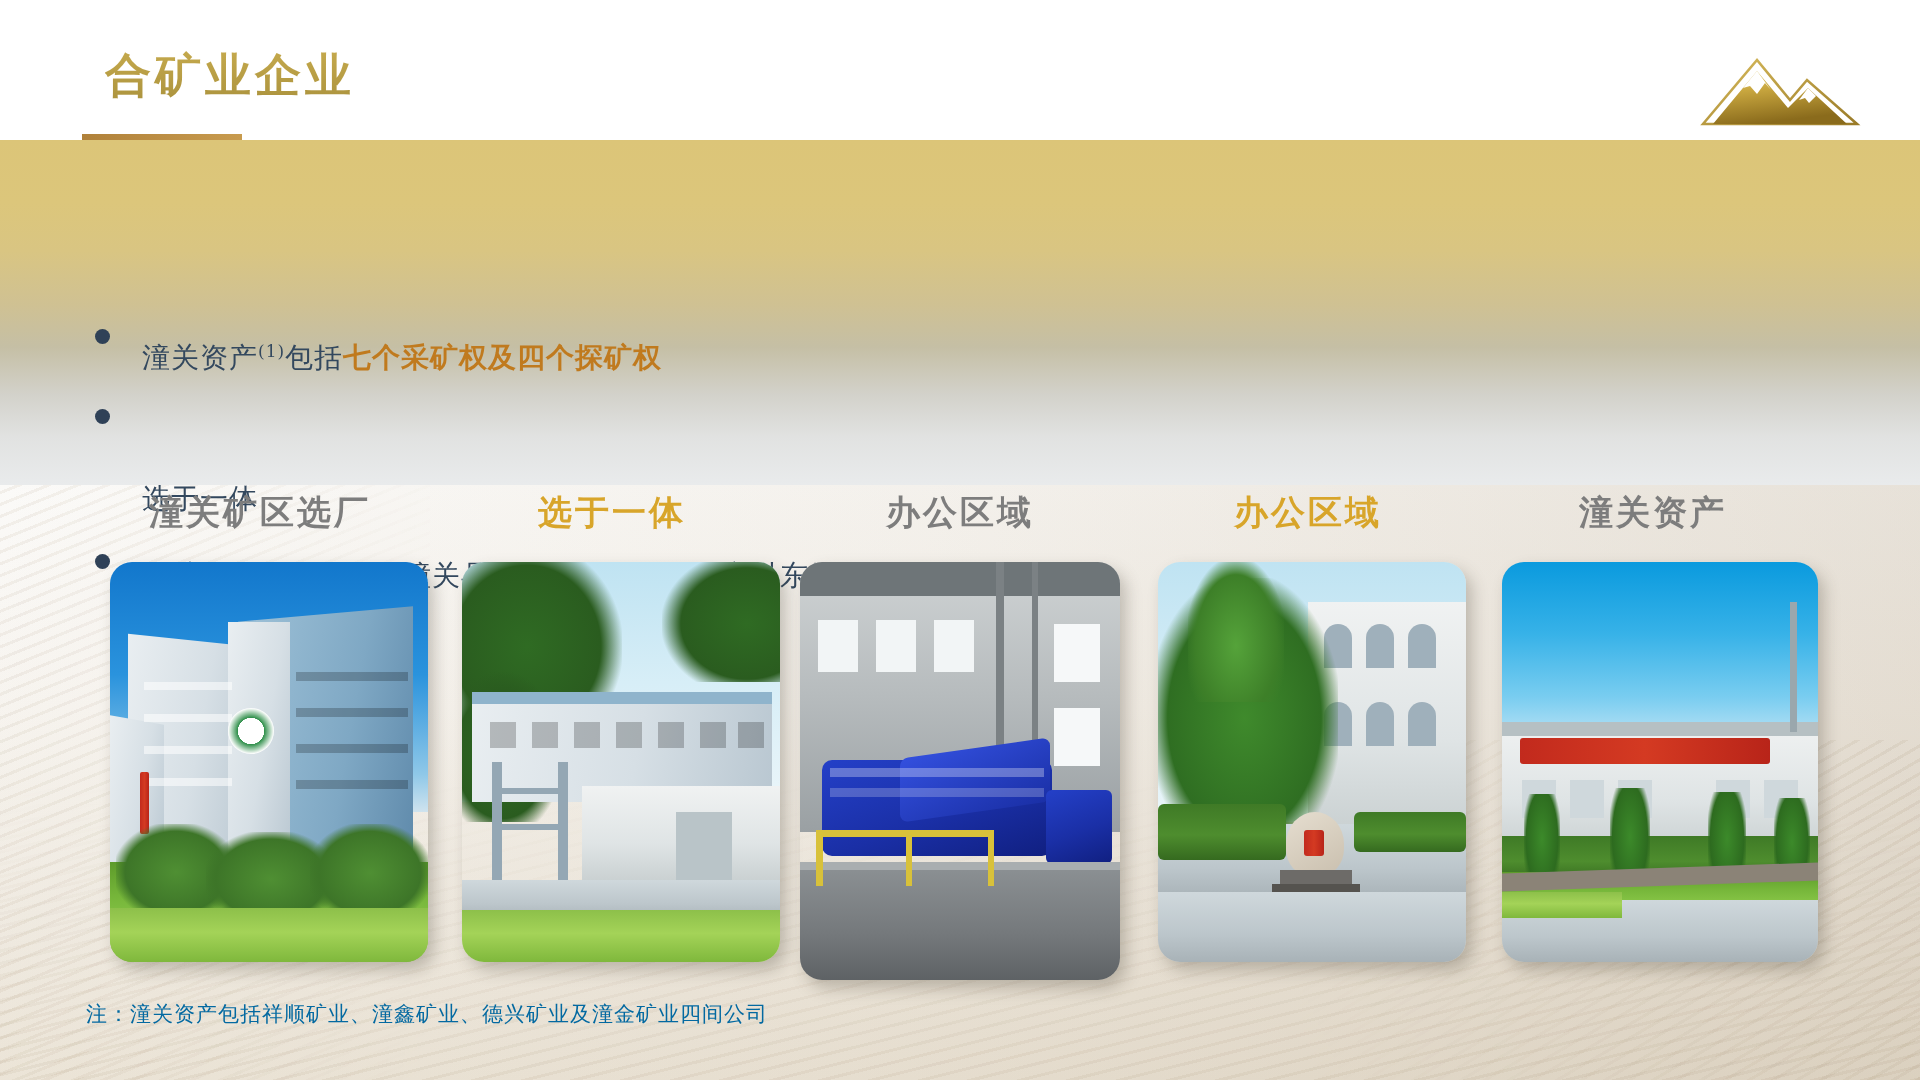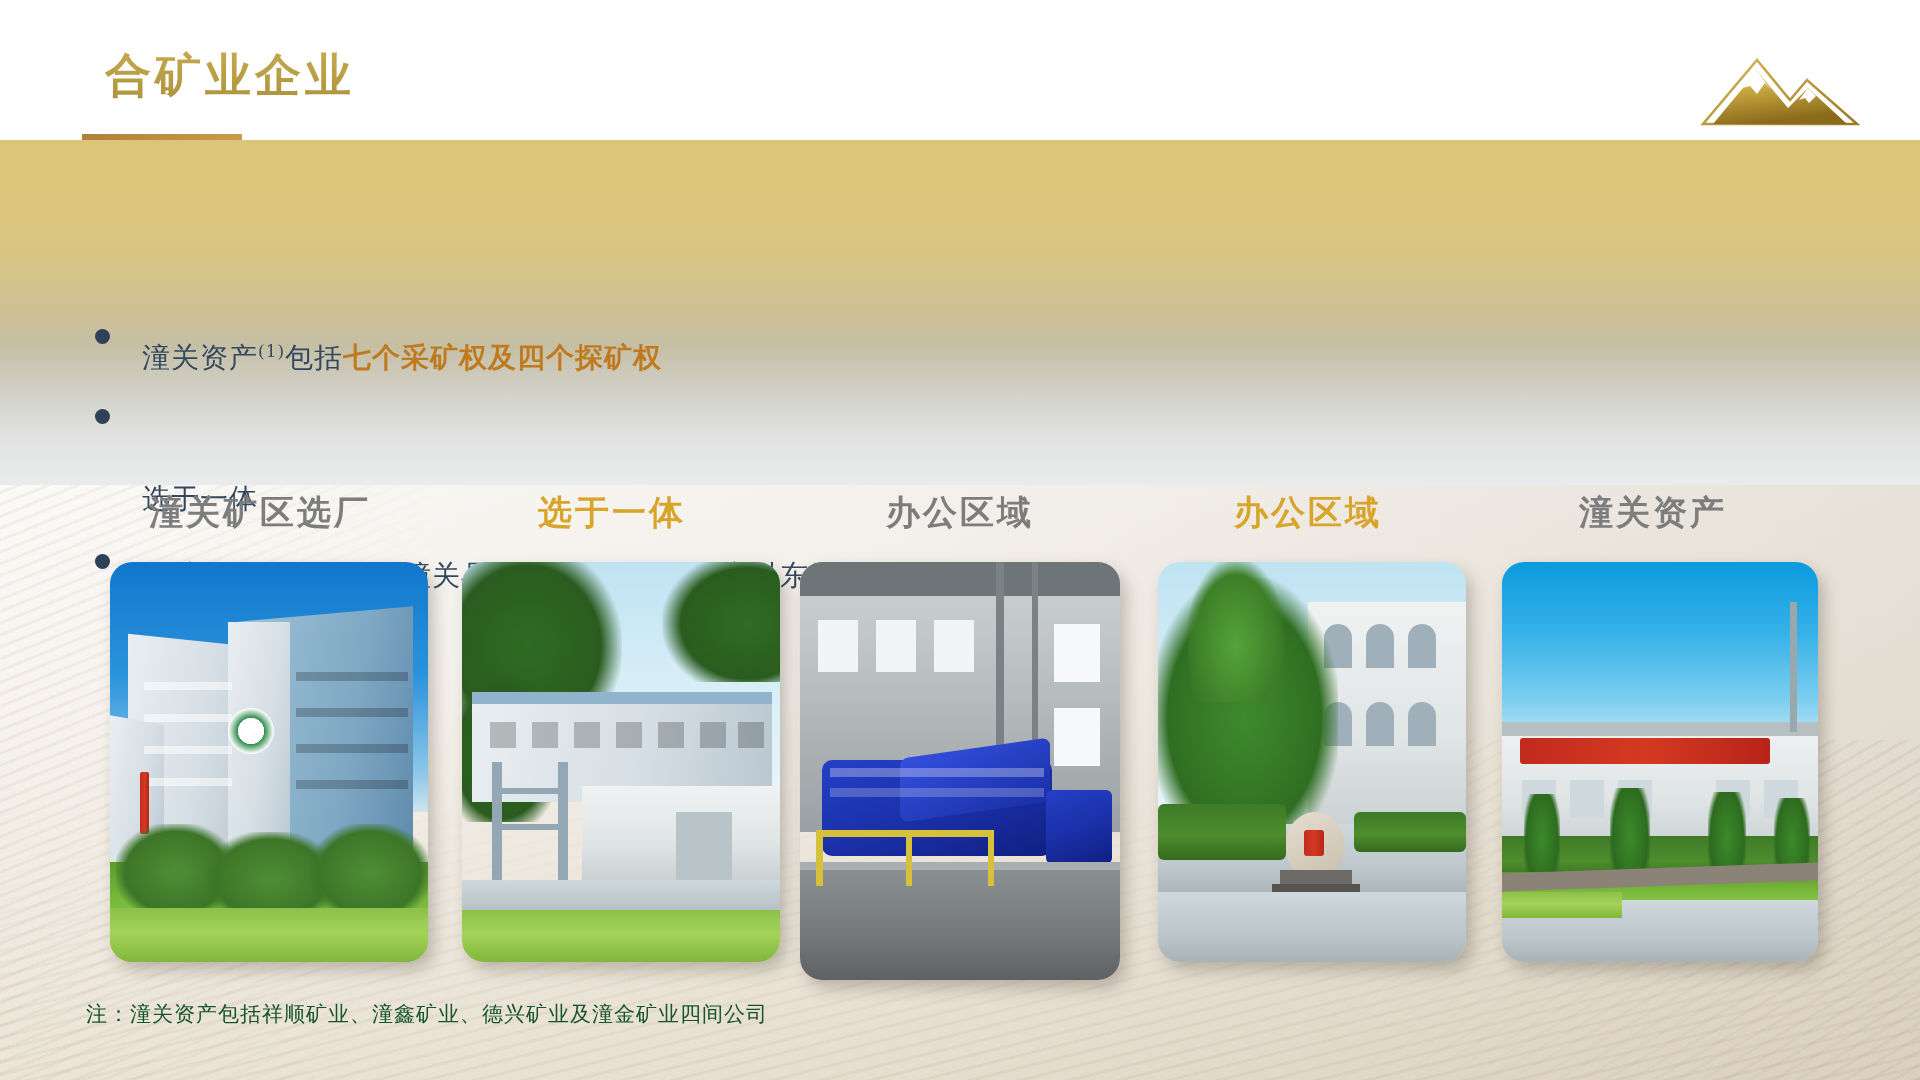--- a/index.html
+++ b/index.html
@@ -211,21 +211,21 @@
   .strip-dark { background: rgba(0,0,0,0.22); }
   .strip-light { background: rgba(255,255,255,0.55); }
 
   
   .footnote {
     position: absolute;
     left: 86px; top: 1000px;
     font-family: "DejaVu Serif", "Liberation Serif", serif;
     font-size: 21px;
     letter-spacing: 1px;
-    color: #14532d;
+    color: #0369a1;
     white-space: nowrap;
   }
 </style>
 </head>
 <body>
 
 <div id="slide">
 
   <div class="bg-bottom"></div>
   <div class="bg-stripes-left"></div>

